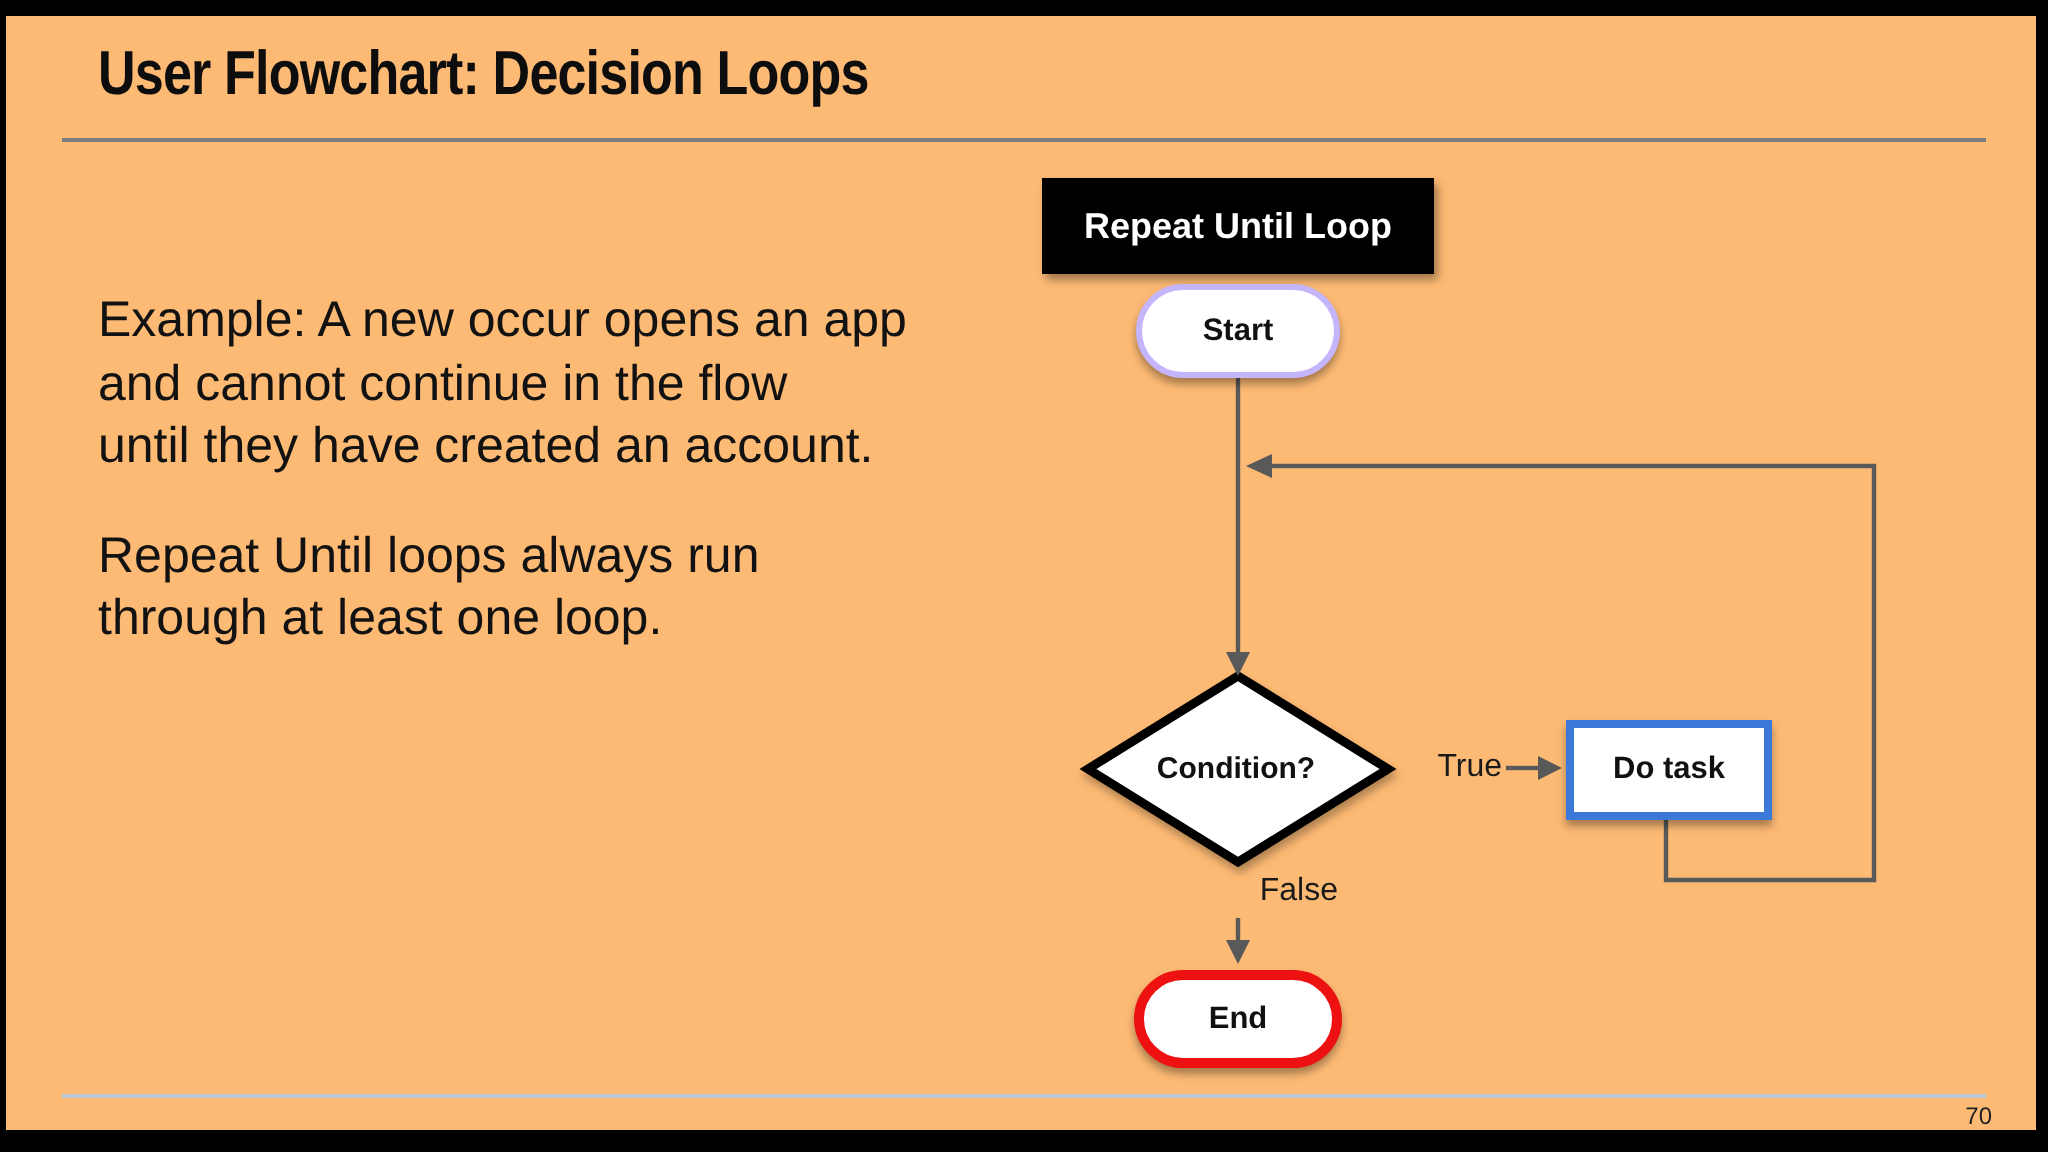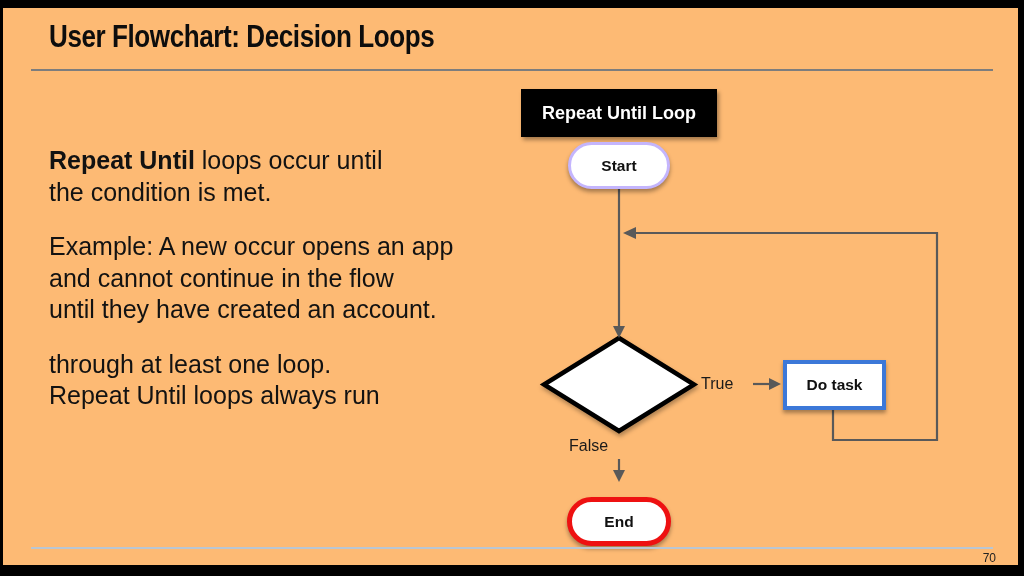--- a/index.html
+++ b/index.html
@@ -29,54 +29,50 @@
           justify-content:center; font-weight:bold; font-size:15.5px; color:#111; }
   .header-box { left:518px; top:81px; width:196px; height:48px; background:#000;
                 color:#fff; font-size:18px; box-shadow:2px 3px 4px rgba(0,0,0,0.35); }
   .start-pill { left:565px; top:134px; width:102px; height:47px;
                 border:3px solid #c4b5fd; border-radius:24px;
                 box-shadow:0 3px 4px rgba(0,0,0,0.35); }
   .do-task-box { left:780px; top:352px; width:103px; height:50px;
                  border:4px solid #3c78d8; box-shadow:0 3px 4px rgba(0,0,0,0.35); }
   .end-pill { left:564px; top:477px; width:104px; height:49px;
               border:5px solid #ee1111; border-radius:25px;
-              box-shadow:0 3px 4px rgba(0,0,0,0.35);margin-top:12px; }
+              box-shadow:0 3px 4px rgba(0,0,0,0.35); }
 
-  .flow-label { position:absolute; font-size:16px; color:#1a1a1a; text-align:left; }
+  .flow-label { position:absolute; font-size:16px; color:#1a1a1a; text-align:right; }
   .condition-label { position:absolute; left:540px; top:368px; width:150px;
                      text-align:center; font-weight:bold; font-size:15px; color:#111; }
   .true-label  { left:698px; top:367px; width:50px; }
   .false-label { left:566px; top:429px; width:100px; }
 
   
   .footer-rule { position:absolute; left:28px; top:539px; width:962px; height:2px;
                  background:#b9c6d3; }
   .page-number { position:absolute; right:22px; top:543px; font-size:12px; color:#222; }
 </style>
 </head>
 <body>
 
 <div class="slide">
 
   <h1 class="title"><span class="condense">User Flowchart: Decision Loops</span></h1>
   <div class="title-rule"></div>
 
   <div class="body-text">
     <div class="para">
-      <div><span class="lead-bold">Repeat Until</span><span> loops occur until</span></div>
-      <div>the condition is met.</div>
-    </div>
-    <div class="para">
       <div>Example: A new occur opens an app</div>
       <div>and cannot continue in the flow</div>
       <div>until they have created an account.</div>
     </div>
     <div class="para">
+      <div>Repeat Until loops always run</div>
       <div>through at least one loop.</div>
-      <div>Repeat Until loops always run</div>
     </div>
   </div>
 
   <div class="flow">
 
     <svg width="1015" height="557" viewBox="0 0 1015 557">
 
       <line x1="616" y1="181" x2="616" y2="319" stroke="#595959" stroke-width="2.2"></line>
 
       <polyline points="830,400 830,432 934,432 934,225 633,225" fill="none" stroke="#595959" stroke-width="2.2"></polyline>
@@ -87,20 +83,21 @@
 
       <line x1="750" y1="376" x2="766" y2="376" stroke="#595959" stroke-width="2.2"></line>
       <polygon points="766,370 766,382 778,376" fill="#595959"></polygon>
 
       <line x1="616" y1="451" x2="616" y2="463" stroke="#595959" stroke-width="2.2"></line>
       <polygon points="610,462 622,462 616,474" fill="#595959"></polygon>
     </svg>
 
     <div class="node header-box">Repeat Until Loop</div>
     <div class="node start-pill">Start</div>
+    <div class="condition-label">Condition?</div>
     <div class="flow-label true-label">True</div>
     <div class="node do-task-box">Do task</div>
     <div class="flow-label false-label">False</div>
     <div class="node end-pill">End</div>
   </div>
 
   <div class="footer-rule"></div>
   <div class="page-number">70</div>
 </div>
 

